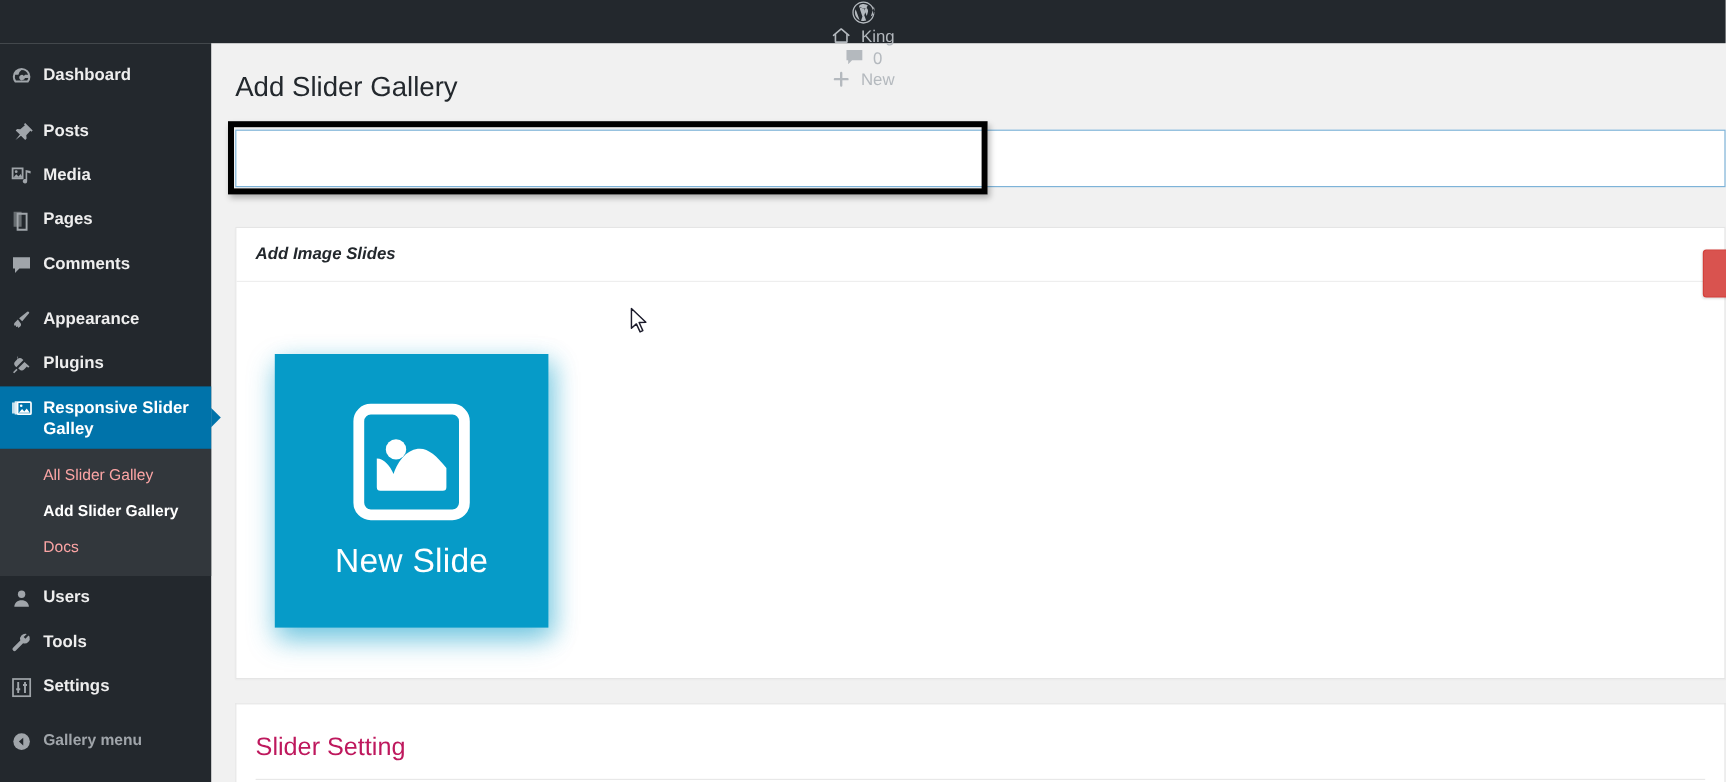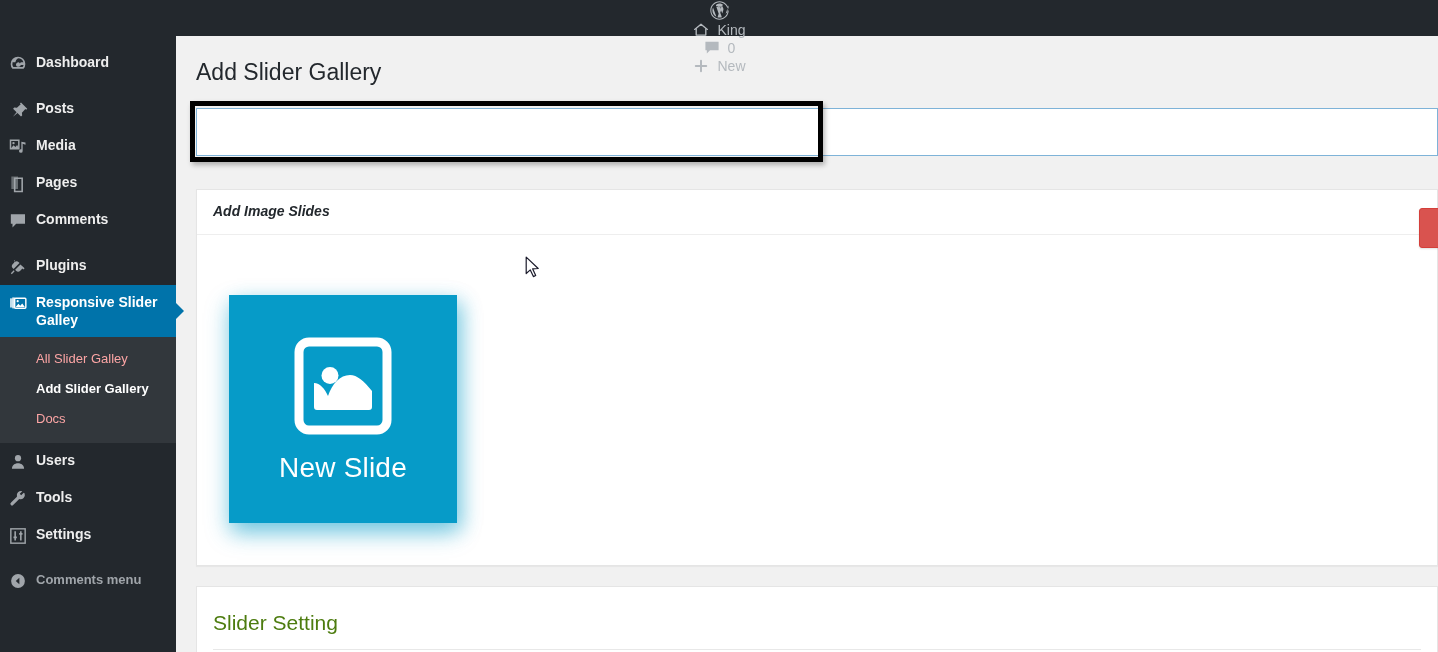--- a/index.html
+++ b/index.html
@@ -156,21 +156,21 @@
     width: 28px; height: 40px;
     background: #d9534f;
     border: 1px solid #d43f3a;
     border-radius: 3px;
     box-shadow: 0 1px 2px rgba(0,0,0,.12);
     cursor: pointer;
   }
 
   
   .section-title {
-    font-size: 21px; font-weight: 400; color: #4d7c0f;
+    font-size: 21px; font-weight: 400; color: #be185d;
     line-height: 28px;
     margin: 22px 0 0 16px;
   }
   .section-rule {
     height: 1px; background: #e8e8e8;
     margin: 12px 16px 0 16px;
   }
   .slider-setting-box {
     position: relative;
     background: #fff;
@@ -273,20 +273,29 @@
     <span class="mi-icon">
       <svg width="20" height="20" viewBox="0 0 24 24" fill="currentColor">
         <path d="M3.4 4h17v11.4H9.8l-4.4 4.4v-4.4H3.4z"></path>
       </svg>
     </span>
     <span class="mi-label">Comments</span>
   </div>
 
   <div class="menu-sep"></div>
 
+  <div class="menu-item">
+    <span class="mi-icon">
+      <svg width="20" height="20" viewBox="0 0 24 24" fill="currentColor">
+        <path d="M19.6 3.8a1.8 1.8 0 00-2.6 0l-7.5 6 3.1 3.1 6.2-7.4a1.7 1.7 0 00.8-1.7z"></path>
+        <path d="M8.3 11.2l-3 2.8c-1 .9-1.1 2.4-.3 3.4l1-.5.6 1.6 1.8-.5.2 1.6 2-1.4c1-.8 1.2-2.3.4-3.3z"></path>
+      </svg>
+    </span>
+    <span class="mi-label">Appearance</span>
+  </div>
 
   <div class="menu-item">
     <span class="mi-icon">
       <svg width="20" height="20" viewBox="0 0 24 24" fill="currentColor">
         <path d="M8.6 3.2L7.2 4.6l1.2 1.2-2.6 2.6a3.6 3.6 0 000 5.1l.9.9 7.1-7.1-.9-.9a3.6 3.6 0 00-5.1 0l-.5.5z"></path>
         <path d="M14.9 9.1l-6.3 6.3 1 1a3.6 3.6 0 005.1 0l2.6-2.6 1.2 1.2 1.4-1.4z"></path>
         <path d="M4 20l3.4-3.4" stroke="currentColor" stroke-width="1.6"></path>
       </svg>
     </span>
     <span class="mi-label">Plugins</span>
@@ -349,21 +358,21 @@
 
   <div class="menu-sep"></div>
 
   <div class="menu-item collapse-item">
     <span class="mi-icon">
       <svg width="18" height="18" viewBox="0 0 24 24" fill="currentColor">
         <circle cx="12" cy="12" r="9.2"></circle>
         <path d="M13.8 7.6L9 12l4.8 4.4z" fill="#23282d"></path>
       </svg>
     </span>
-    <span class="mi-label">Comments menu</span>
+    <span class="mi-label">Gallery menu</span>
   </div>
 </div>
 
 <div id="wpcontent">
   <div id="wpbody">
 
     <h1 class="page-title">Add Slider Gallery</h1>
 
     <div class="title-row">
       <input id="title" type="text" value="" style="">

